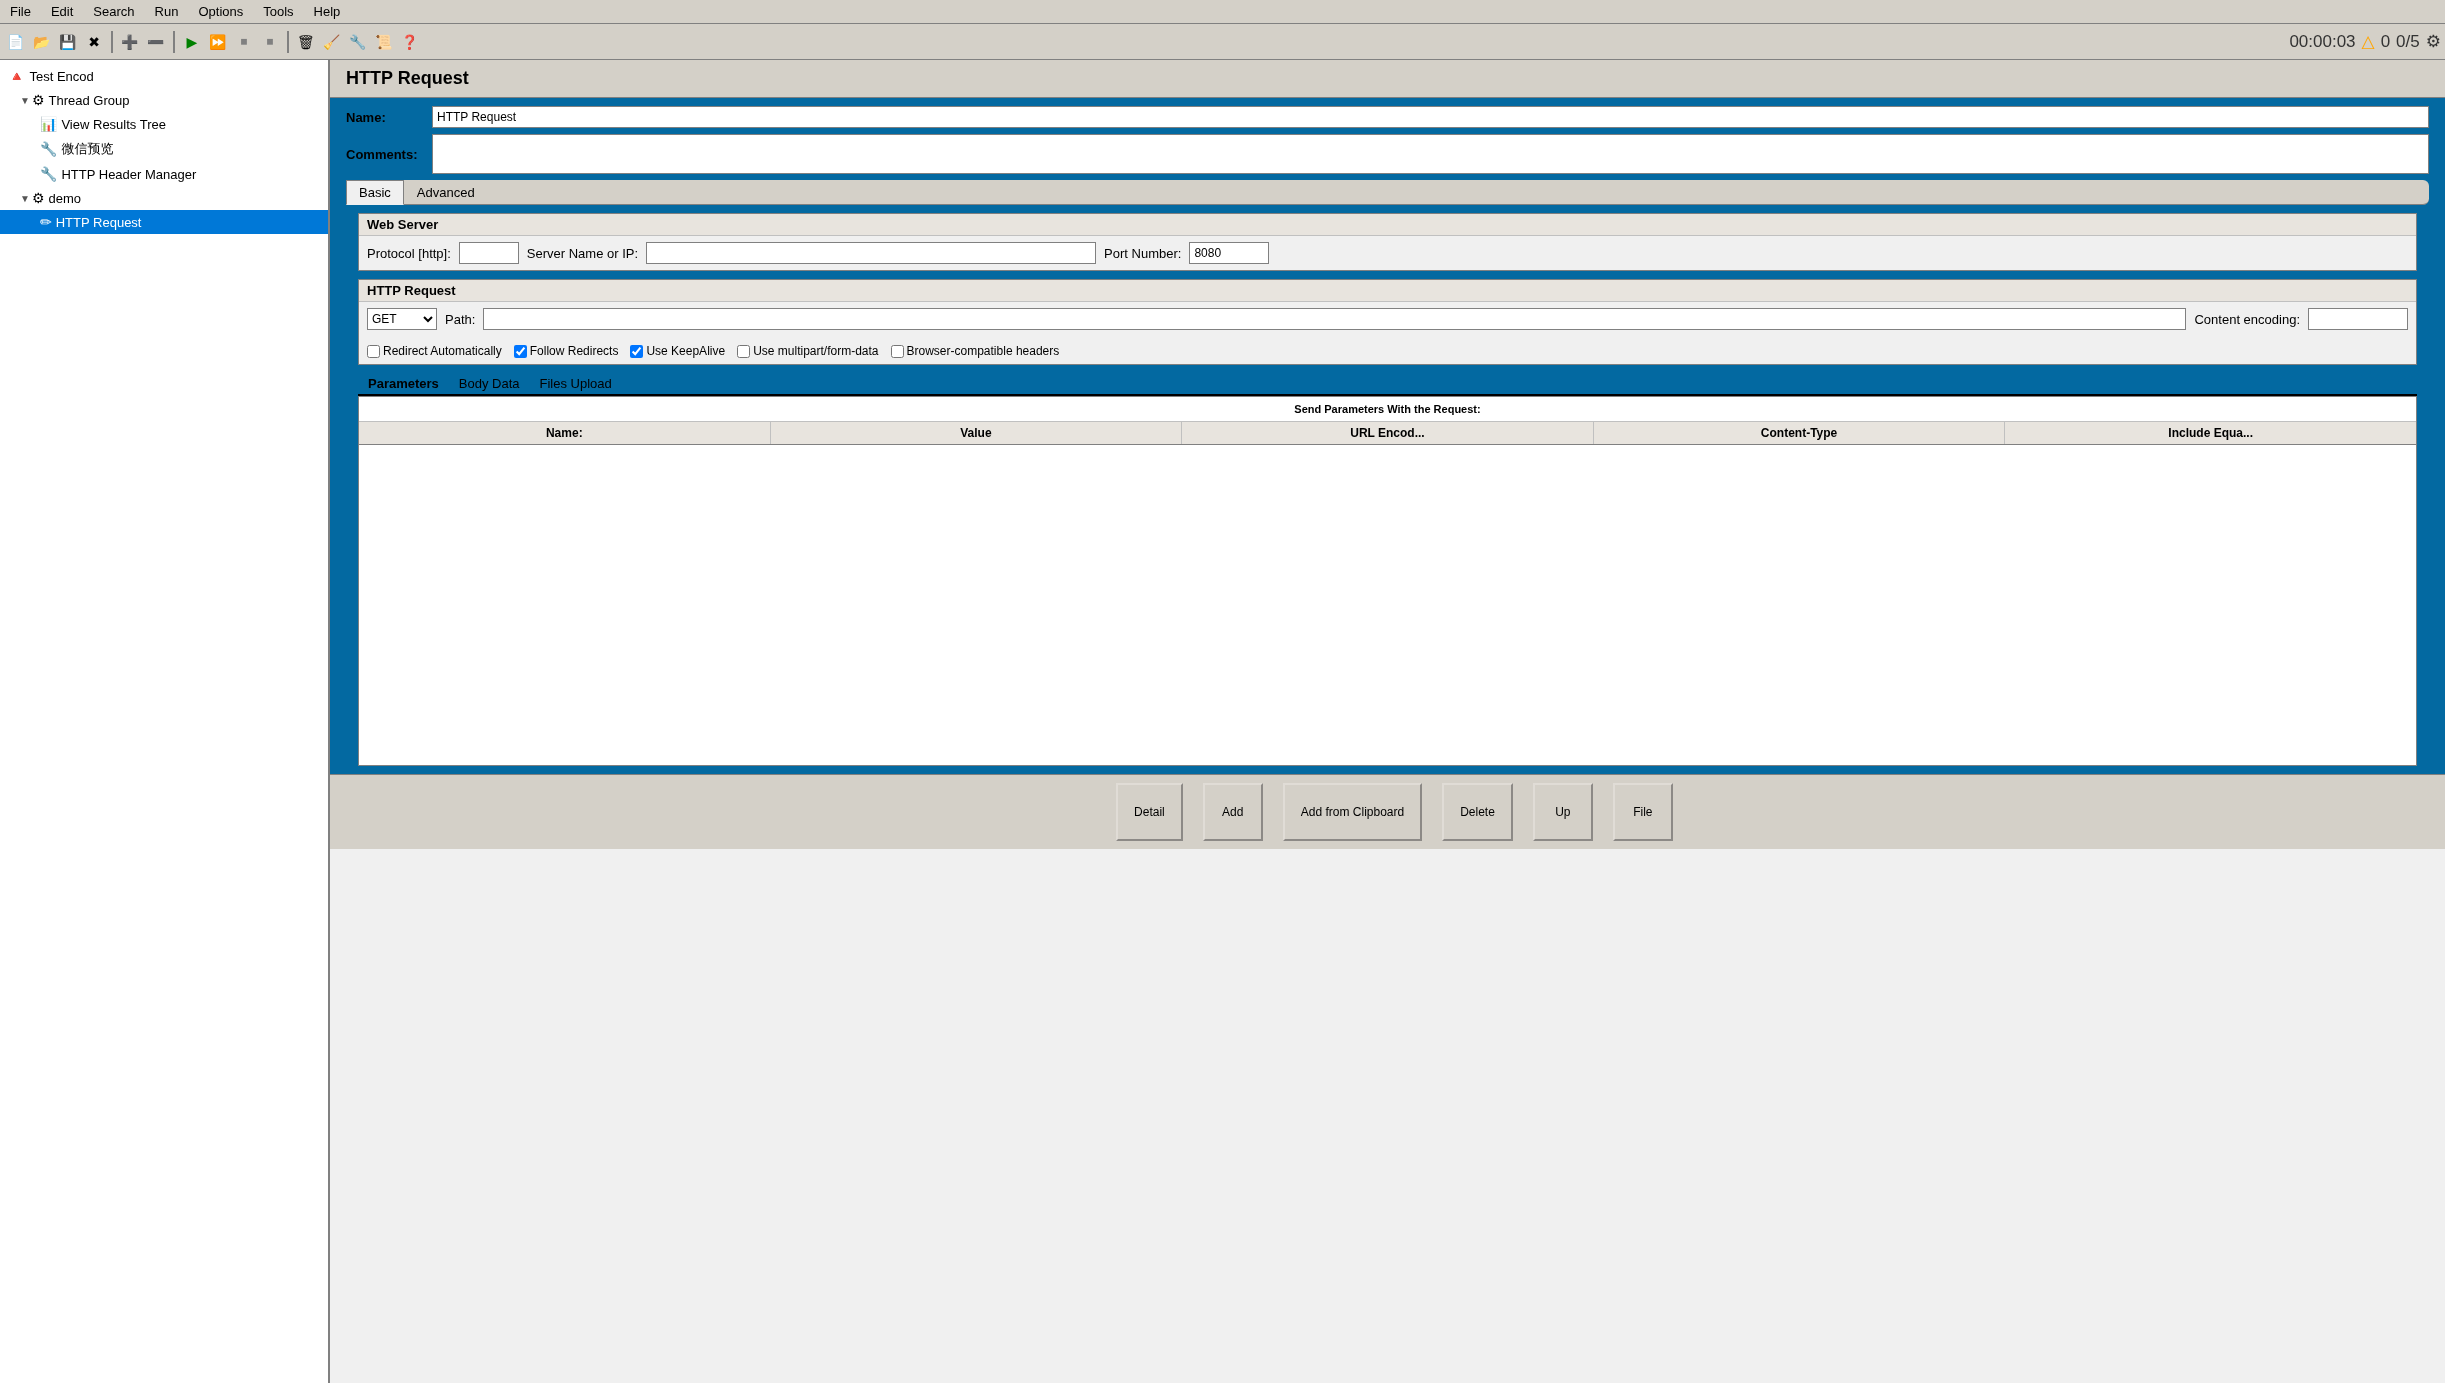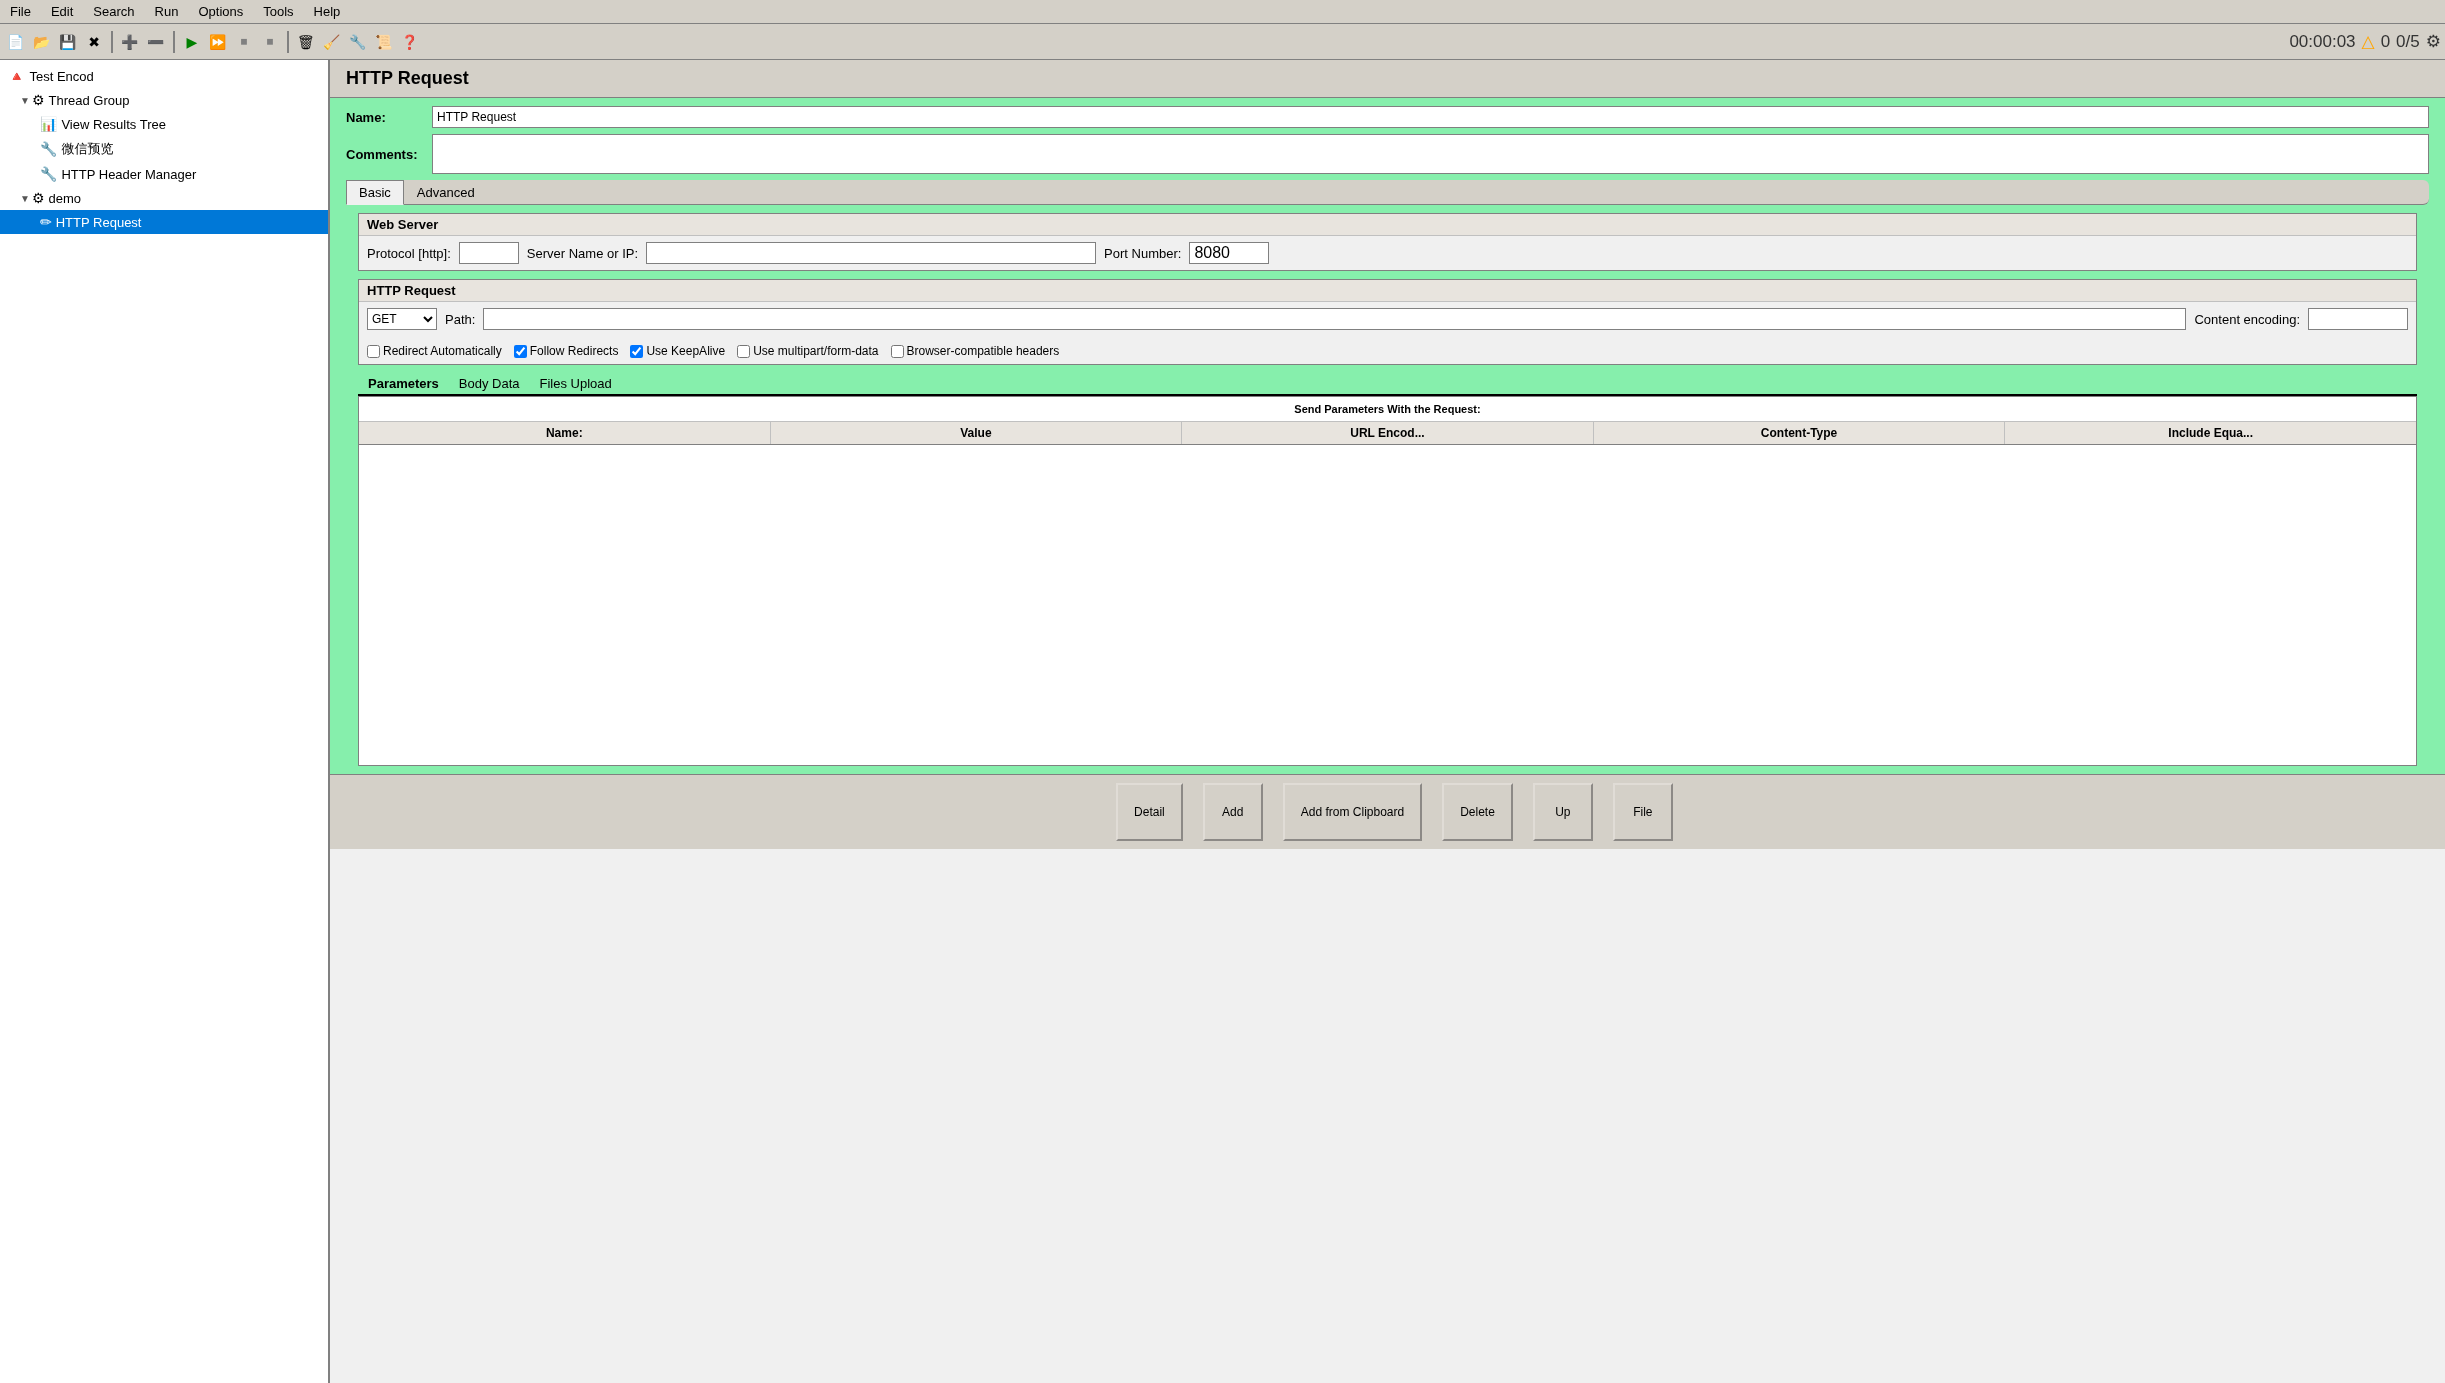--- a/index.html
+++ b/index.html
@@ -87,21 +87,21 @@
       border-bottom: 1px solid #808080;
       padding: 8px 16px;
       font-size: 18px;
       font-weight: bold;
       color: #000;
     }
 
     
     .form-area {
       padding: 8px 16px;
-      background: #86efac;
+      background: #0369a1;
     }
     .form-row {
       display: flex;
       align-items: center;
       margin-bottom: 6px;
       gap: 6px;
     }
     .form-label {
       font-weight: bold;
       min-width: 80px;
@@ -168,21 +168,21 @@
     
     .ws-row {
       display: flex;
       align-items: center;
       gap: 8px;
       flex-wrap: wrap;
     }
     .ws-label { font-size: 13px; }
     .ws-input-short { width: 60px; height: 22px; border: 1px solid #808080; background: white; padding: 2px 4px; font-size: 12px; }
     .ws-input-long { width: 450px; height: 22px; border: 1px solid #808080; background: white; padding: 2px 4px; font-size: 12px; }
-    .ws-input-port { width: 80px; height: 22px; border: 1px solid #808080; background: white; padding: 8px 4px; font-size: 16px; }
+    .ws-input-port { width: 80px; height: 22px; border: 1px solid #808080; background: white; padding: 8px 4px; font-size: 12px; }
 
     
     .http-row {
       display: flex;
       align-items: center;
       gap: 8px;
       flex-wrap: wrap;
     }
     .method-select {
       width: 70px; height: 22px; border: 1px solid #808080; background: white; font-size: 12px;

